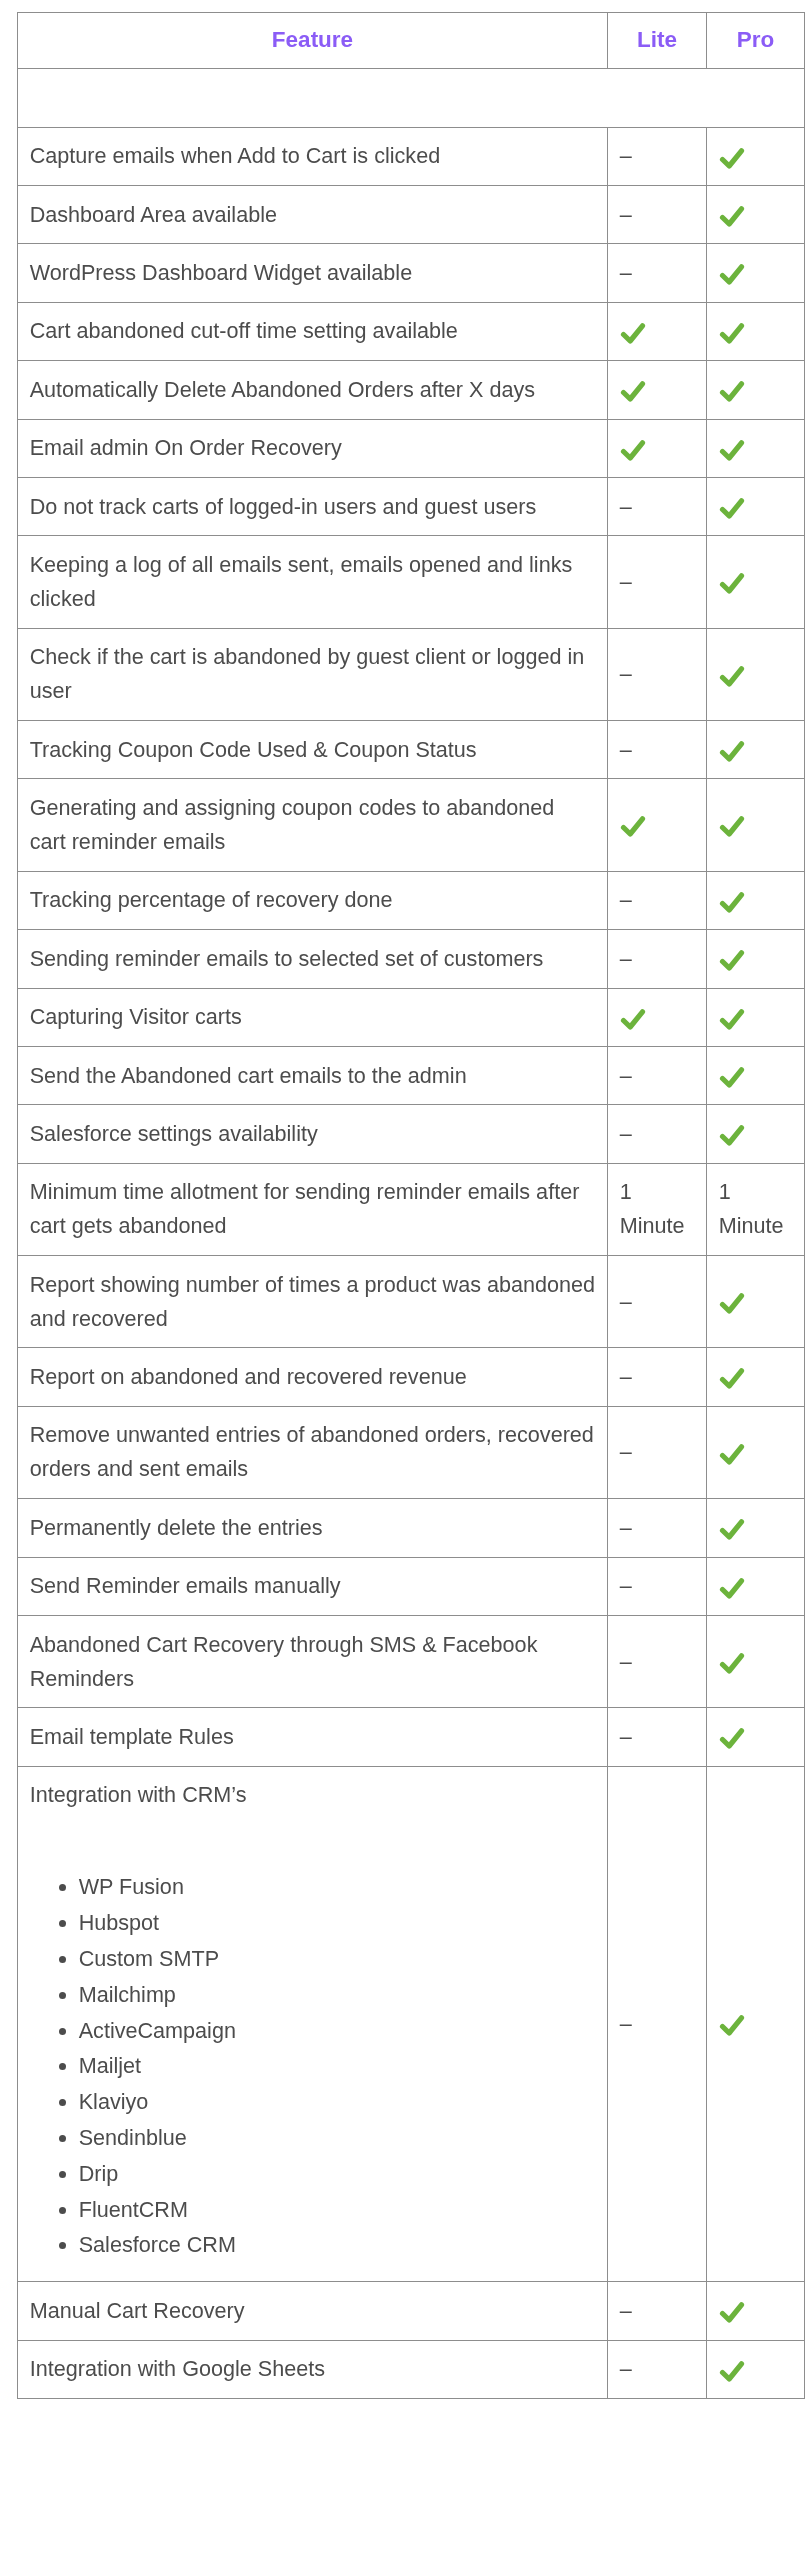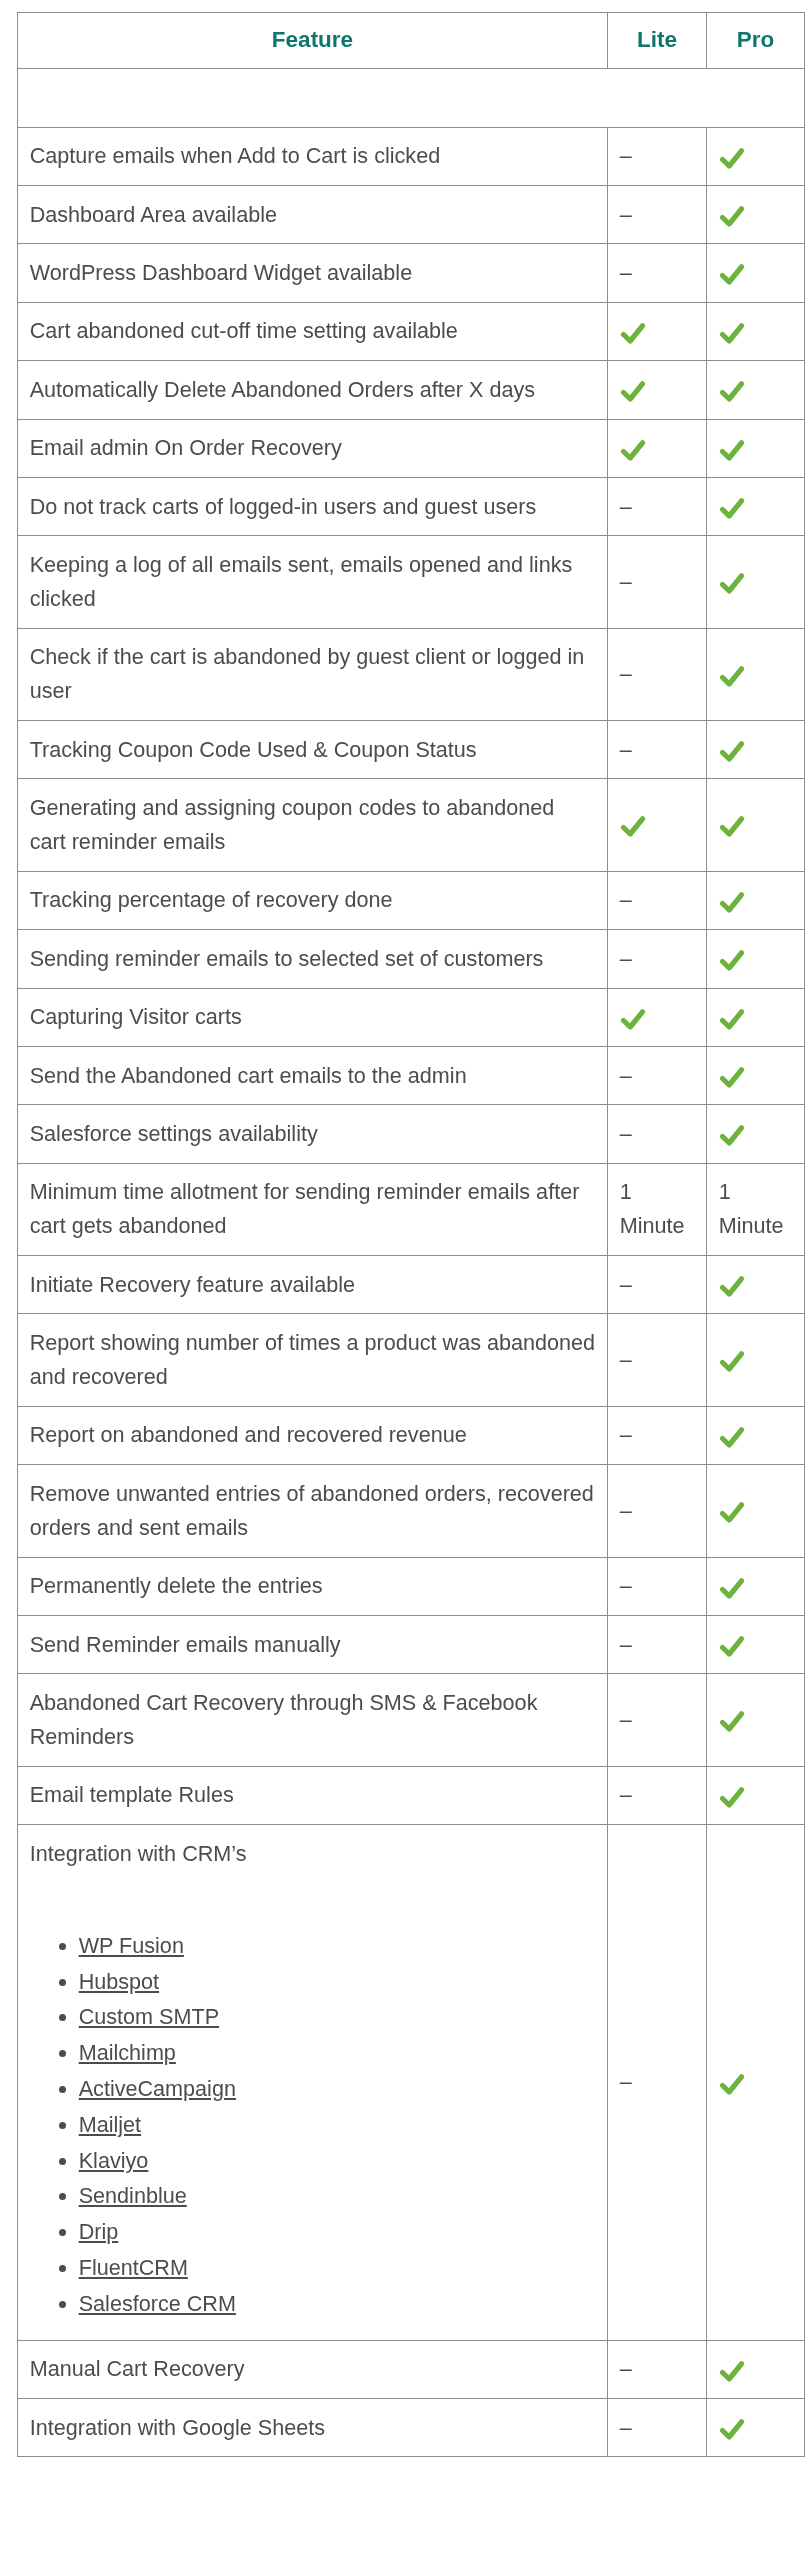--- a/index.html
+++ b/index.html
@@ -30,21 +30,21 @@
   th, td {
     border: 0.9px solid #8d8d8d;
     vertical-align: middle;
     line-height: 34px;
     padding: 11.7px 11.7px;
     background: #ffffff;
   }
   th {
     font-size: 22.5px;
     font-weight: 700;
-    color: #0f766e;
+    color: #8b5cf6;
     text-align: center;
     padding: 10.8px 7.2px;
   }
   td.cell-feature {
     text-align: left;
     color: #4c4c4c;
     margin-top: 28px;
   }
   td.cell-val {
     text-align: left;
@@ -65,21 +65,20 @@
     display: inline-block;
     vertical-align: middle;
     line-height: 0;
   }
   .check svg { display: inline-block; }
 
   ul.crm-list {
     margin: 58px 0 7.2px 0;
     padding: 0 0 0 49px;
     list-style: disc;
-    text-decoration: underline;
   }
   ul.crm-list li {
     line-height: 34px;
     margin: 0 0 1.8px 0;
   }
 </style>
 </head>
 <body>
 
 <div class="wrap">
@@ -221,27 +220,20 @@
     <td class="cell-val cell-pro"><span class="check"><svg width="26" height="26" viewBox="0 0 26 26" aria-hidden="true">
                 <path d="M3.5 14.5 L10.2 21 L22.5 5.8" fill="none" stroke="#6cb33c" stroke-width="5.2" stroke-linecap="round" stroke-linejoin="round"></path>
               </svg></span></td>
   </tr>
         <tr class="feature-row">
     <td class="cell-feature"><span class="feature-text">Minimum time allotment for sending reminder emails after cart gets abandoned</span></td>
     <td class="cell-val cell-lite"><span class="val">1 Minute</span></td>
     <td class="cell-val cell-pro"><span class="val">1 Minute</span></td>
   </tr>
         <tr class="feature-row">
-    <td class="cell-feature"><span class="feature-text">Initiate Recovery feature available</span></td>
-    <td class="cell-val cell-lite"><span class="dash">–</span></td>
-    <td class="cell-val cell-pro"><span class="check"><svg width="26" height="26" viewBox="0 0 26 26" aria-hidden="true">
-                <path d="M3.5 14.5 L10.2 21 L22.5 5.8" fill="none" stroke="#6cb33c" stroke-width="5.2" stroke-linecap="round" stroke-linejoin="round"></path>
-              </svg></span></td>
-  </tr>
-        <tr class="feature-row">
     <td class="cell-feature"><span class="feature-text">Report showing number of times a product was abandoned and recovered</span></td>
     <td class="cell-val cell-lite"><span class="dash">–</span></td>
     <td class="cell-val cell-pro"><span class="check"><svg width="26" height="26" viewBox="0 0 26 26" aria-hidden="true">
                 <path d="M3.5 14.5 L10.2 21 L22.5 5.8" fill="none" stroke="#6cb33c" stroke-width="5.2" stroke-linecap="round" stroke-linejoin="round"></path>
               </svg></span></td>
   </tr>
         <tr class="feature-row">
     <td class="cell-feature"><span class="feature-text">Report on abandoned and recovered revenue</span></td>
     <td class="cell-val cell-lite"><span class="dash">–</span></td>
     <td class="cell-val cell-pro"><span class="check"><svg width="26" height="26" viewBox="0 0 26 26" aria-hidden="true">

